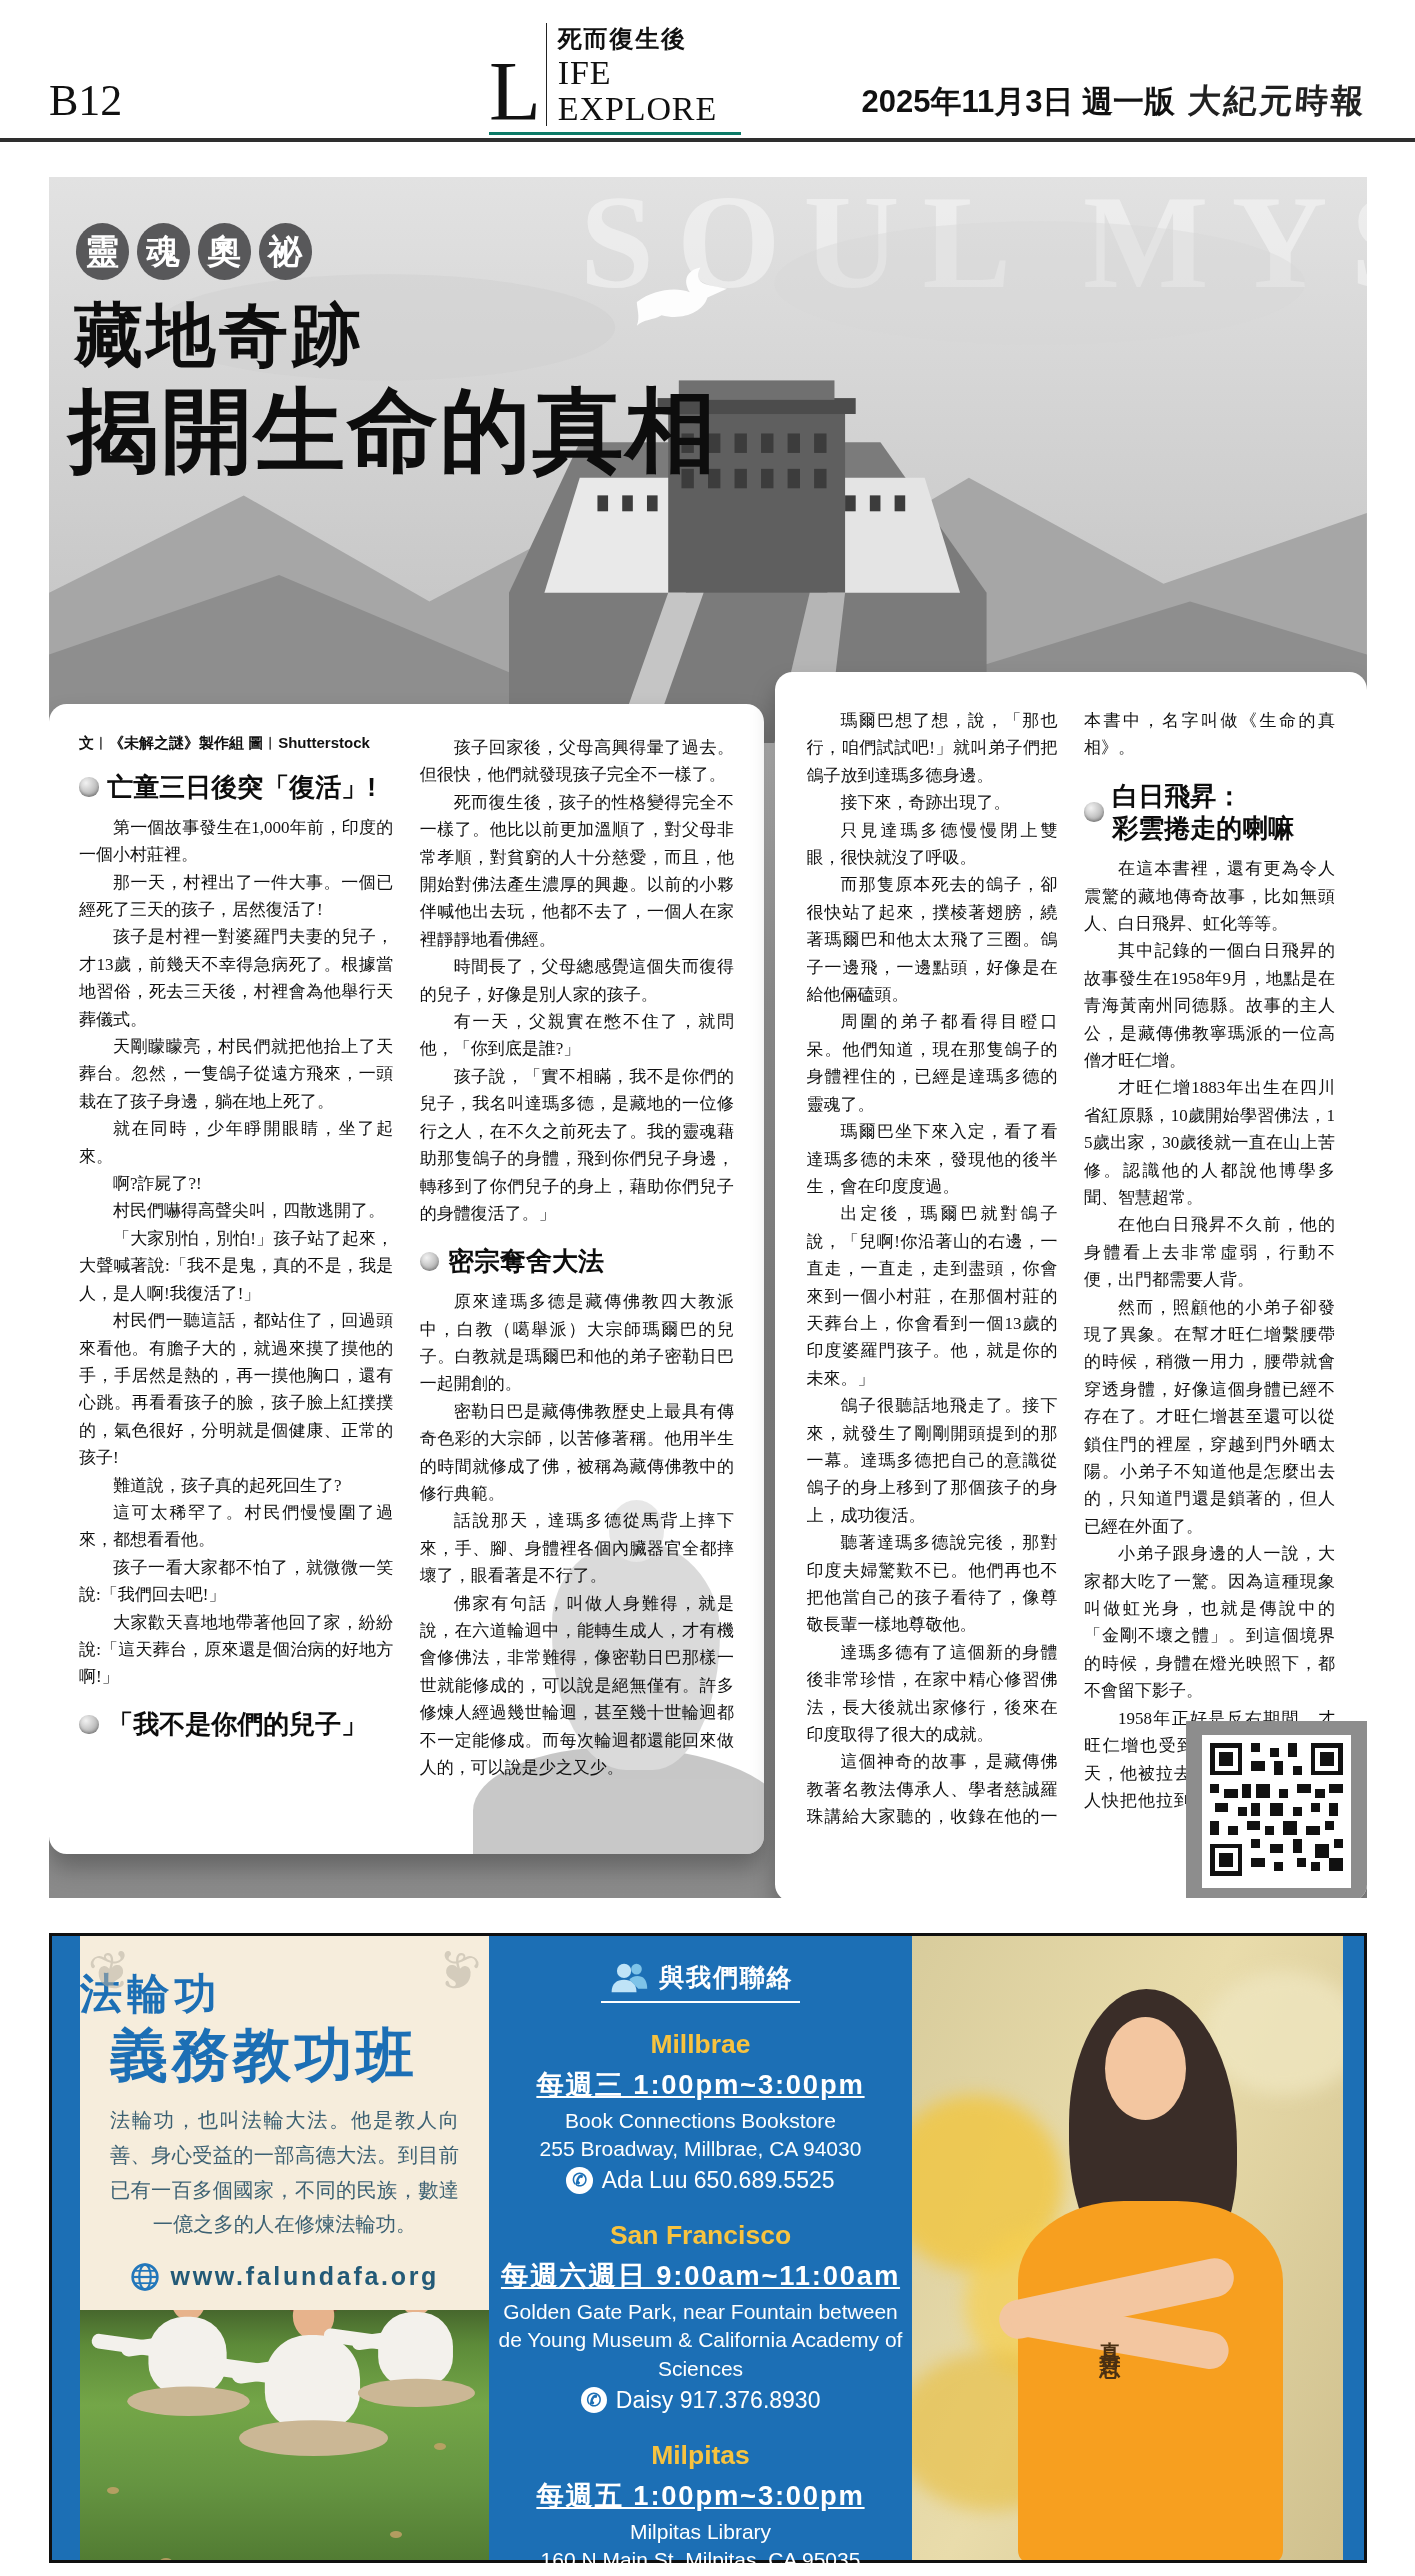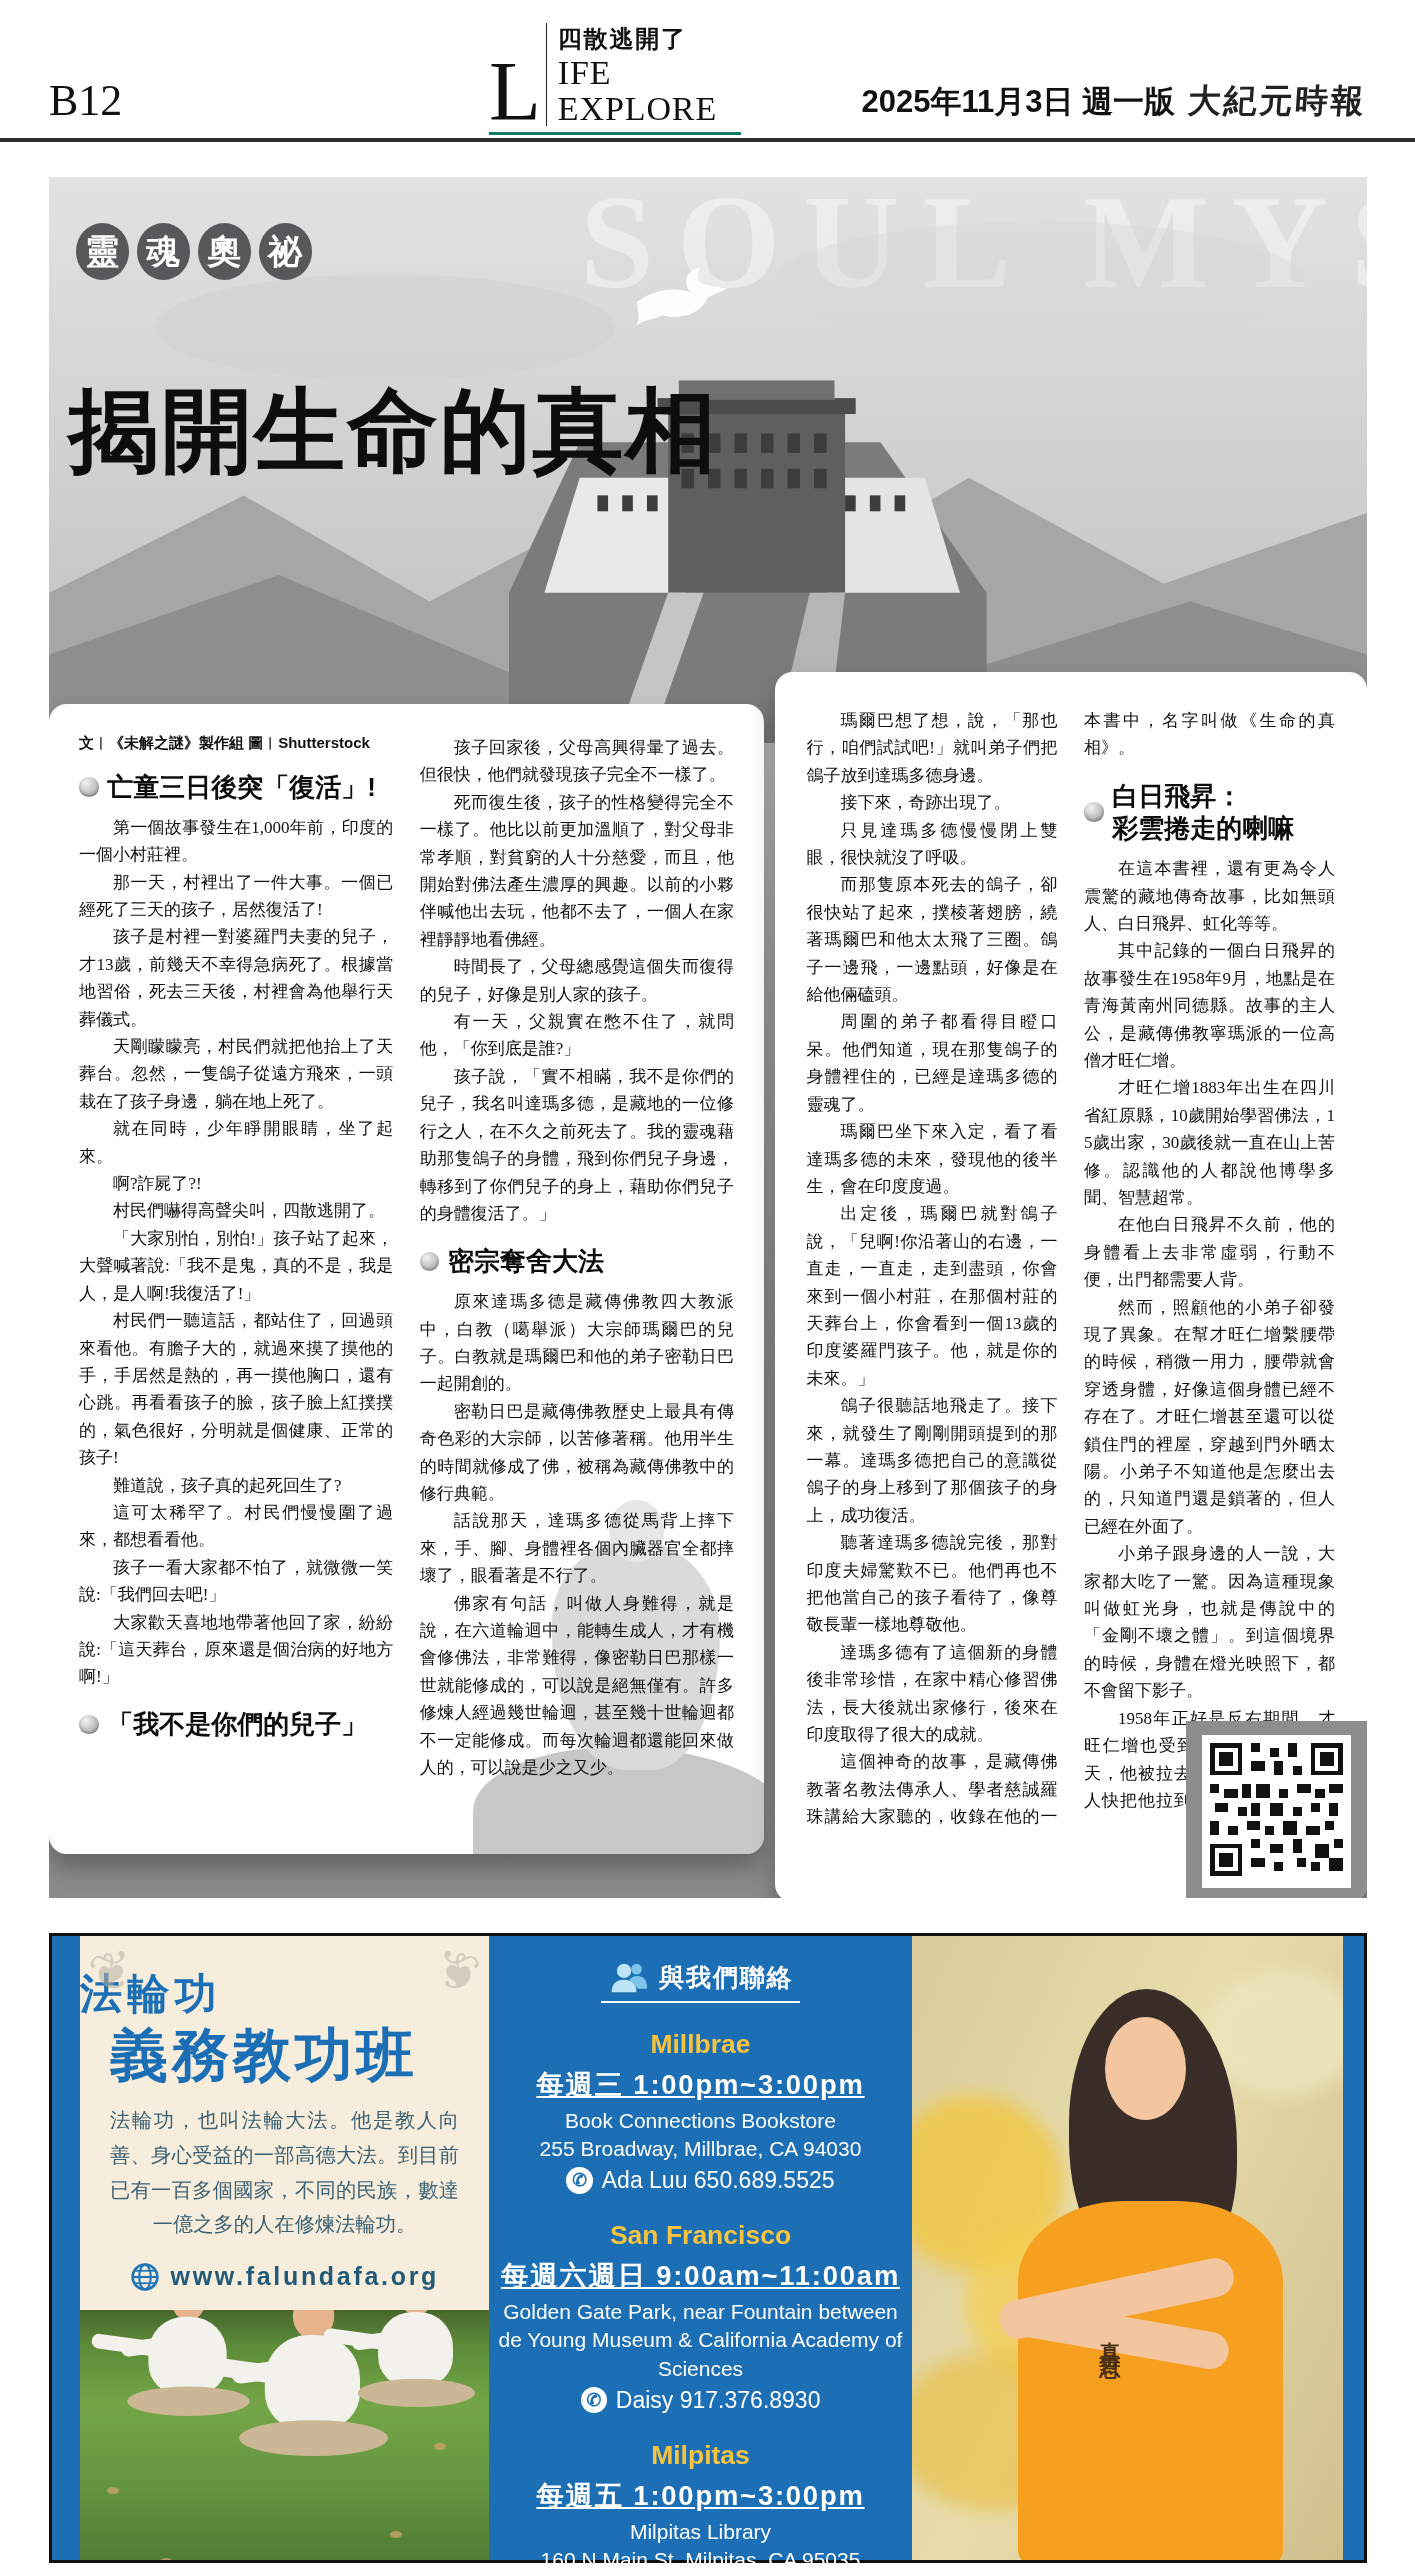--- a/index.html
+++ b/index.html
@@ -104,21 +104,21 @@
 </style>
 </head>
 <body>
 
 <div class="masthead">
   <div class="page-code">B12</div>
   <div class="logo">
     <div class="logo-row">
       <span class="logo-L">L</span>
       <span class="logo-right">
-        <div class="logo-cn">四散逃開了</div>
+        <div class="logo-cn">死而復生後</div>
         <div class="logo-en">IFE EXPLORE</div>
       </span>
     </div>
     <div class="logo-underline"></div>
   </div>
   <div class="date-block">
     <span class="date-txt">2025年11月3日 週一版</span>
     <span class="paper-name">大紀元時報</span>
   </div>
   <div class="masthead-rule"></div>
@@ -169,20 +169,21 @@
     </svg>
     <svg class="dove" width="106" height="71" viewBox="0 0 120 80">
       <path d="M10 45 C30 30 55 28 70 34 C60 18 70 8 82 6 C76 16 80 24 92 26 L112 30 L90 40 C84 58 60 66 38 60 C28 66 18 64 10 72 C14 62 10 52 10 45 Z" fill="#fdfdfd"></path>
     </svg>
     <div class="badge">
       <b>靈</b>
       <b>魂</b>
       <b>奧</b>
       <b>祕</b>
     </div>
+    <div class="kicker">藏地奇跡</div>
     <div class="headline">揭開生命的真相</div>
   </div>
 
   <div class="cards">
     <div class="card card-left">
       <div class="monk">
         <div class="rock"></div>
           <div class="robe"></div>
           <div class="head"></div>
       </div>

